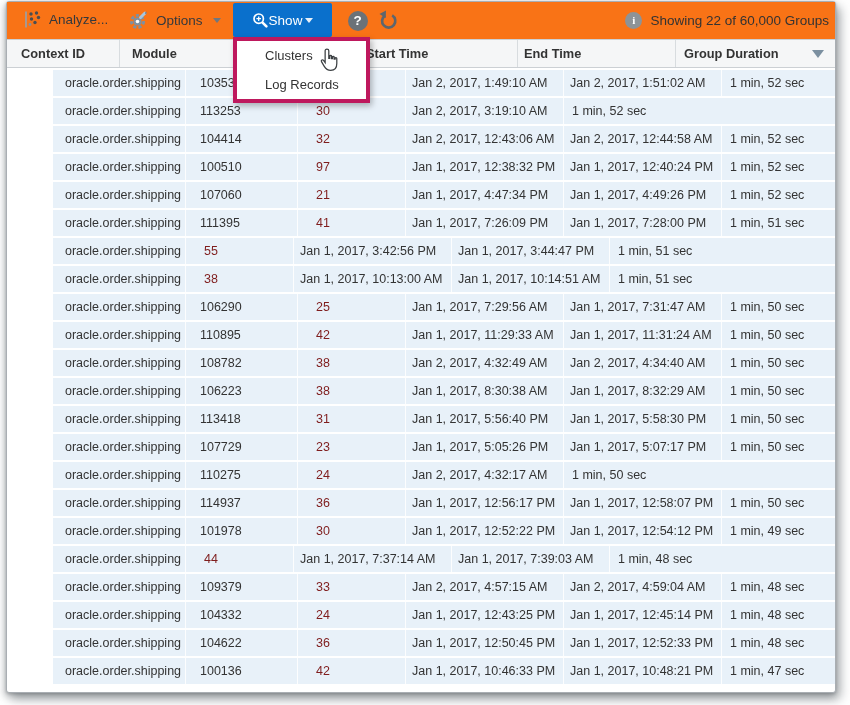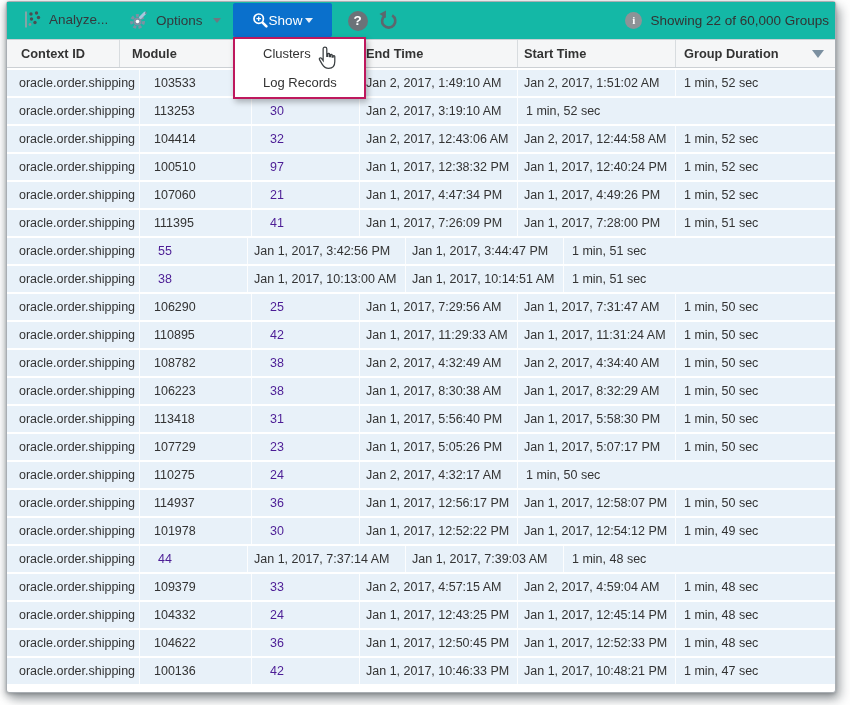--- a/index.html
+++ b/index.html
@@ -2,21 +2,21 @@
 <html><head>
 <meta charset="utf-8">
 <style>
   html,body{margin:0;padding:0;background:#fff;}
   .stage{position:relative;width:850px;height:705px;background:#fff;overflow:hidden;
          font-family:"Liberation Sans",sans-serif;color:#333;}
   .window{position:absolute;left:6px;top:1px;width:828px;height:690px;background:#fff;
           border:1px solid #a9aeb3;border-radius:3px;
           box-shadow:4px 6px 11px rgba(90,96,102,.55), -2px 3px 7px rgba(90,96,102,.30), 0 1px 3px rgba(0,0,0,.2);}
   
-  .toolbar{position:relative;height:37px;background:#14b8a6;}
+  .toolbar{position:relative;height:37px;background:#f97316;}
   .tbtn{position:absolute;display:flex;align-items:center;gap:7px;font-size:13.5px;color:#35393d;cursor:pointer;}
   .analyze{left:15px;top:8px;}
   .options{left:122px;top:8px;}
   .caret{width:0;height:0;border-left:4.5px solid transparent;border-right:4.5px solid transparent;
          border-top:5.5px solid #6f7780;margin-left:3px;}
   .show-btn{position:absolute;left:226px;top:1px;width:99px;height:34px;background:#0a70cc;border-radius:2px;
             display:flex;align-items:center;justify-content:center;color:#fff;font-size:13.5px;cursor:pointer;}
   .show-btn .caret{border-top-color:#e8f0f8;}
   .icon-btn{position:absolute;top:8px;width:21px;height:21px;display:flex;align-items:center;justify-content:center;cursor:pointer;}
   .help{left:340px;}
@@ -25,35 +25,35 @@
                display:flex;align-items:center;justify-content:center;line-height:1;}
   .showing{position:absolute;right:6px;top:0;height:37px;display:flex;align-items:center;gap:8px;font-size:13.5px;color:#333;}
   .info-circle{width:17px;height:17px;border-radius:50%;background:#8d9periods;background:#8d9397;color:#fff;font-size:11px;font-weight:bold;
                font-family:"Liberation Serif",serif;display:flex;align-items:center;justify-content:center;line-height:1;}
   
   .table{position:absolute;left:0;top:37px;right:0;bottom:0;}
   .thead{display:flex;height:27px;background:#f5f6f7;border-top:1px solid #ccd0d4;border-bottom:1px solid #ccd0d4;
          font-weight:bold;font-size:12.8px;align-items:center;}
   .thead .cell{height:100%;display:flex;align-items:center;box-sizing:border-box;}
   .thead .cell + .cell{border-left:1px solid #d8dcdf;}
-  .tbody{padding-top:2px;}
+  .tbody{padding-top:2px;padding-left:46px;}
   .trow{display:flex;height:26px;background:#e8f1f9;margin-bottom:2px;font-size:12.5px;align-items:center;}
   .trow .cell{height:100%;display:flex;align-items:center;box-sizing:border-box;overflow:hidden;white-space:nowrap;}
   .trow .cell + .cell{border-left:1px solid rgba(255,255,255,.85);}
   .c1{width:132px;padding-left:12px;}
   .c2{width:112px;padding-left:14px;}
   .c3{width:108px;padding-left:18px;}
   .c4{width:158px;padding-left:6px;}
   .c5{width:158px;padding-left:6px;}
   .c6{flex:1;padding-left:8px;}
-  .count-link{color:#4c1d95;cursor:pointer;}
+  .count-link{color:#7f1d1d;cursor:pointer;}
   .sort-arrow{margin-left:auto;margin-right:11px;width:0;height:0;border-left:6.5px solid transparent;
               border-right:6.5px solid transparent;border-top:8px solid #7b8fa0;cursor:pointer;}
   
-  .menu{position:absolute;left:226px;top:35px;width:129px;background:#fff;border:2px solid #be185d;
+  .menu{position:absolute;left:226px;top:35px;width:129px;background:#fff;border:4px solid #be185d;
         box-shadow:2px 3px 6px rgba(0,0,0,.28);z-index:20;}
   .menu-item{height:29px;display:flex;align-items:center;padding-left:28px;font-size:13px;color:#333;cursor:pointer;}
   .cursor-overlay{position:absolute;left:80px;top:7px;z-index:30;pointer-events:none;}
 </style>
 </head>
 <body>
 
 <div class="stage">
   <div class="window">
 
@@ -123,25 +123,25 @@
       <div class="thead">
         <div class="cell c2">
             <span>Context ID</span>
           </div>
         <div class="cell c1">
             <span>Module</span>
           </div>
         <div class="cell c3">
             <span></span>
           </div>
+        <div class="cell c4">
+            <span>Start Time</span>
+          </div>
         <div class="cell c5">
             <span>End Time</span>
-          </div>
-        <div class="cell c4">
-            <span>Start Time</span>
           </div>
         <div class="cell c6">
           <span>Group Duration</span>
           <span class="sort-arrow"></span>
         </div>
       </div>
       <div class="tbody">
           <div class="trow">
             <div class="cell c1">
               <span>oracle.order.shipping</span>

